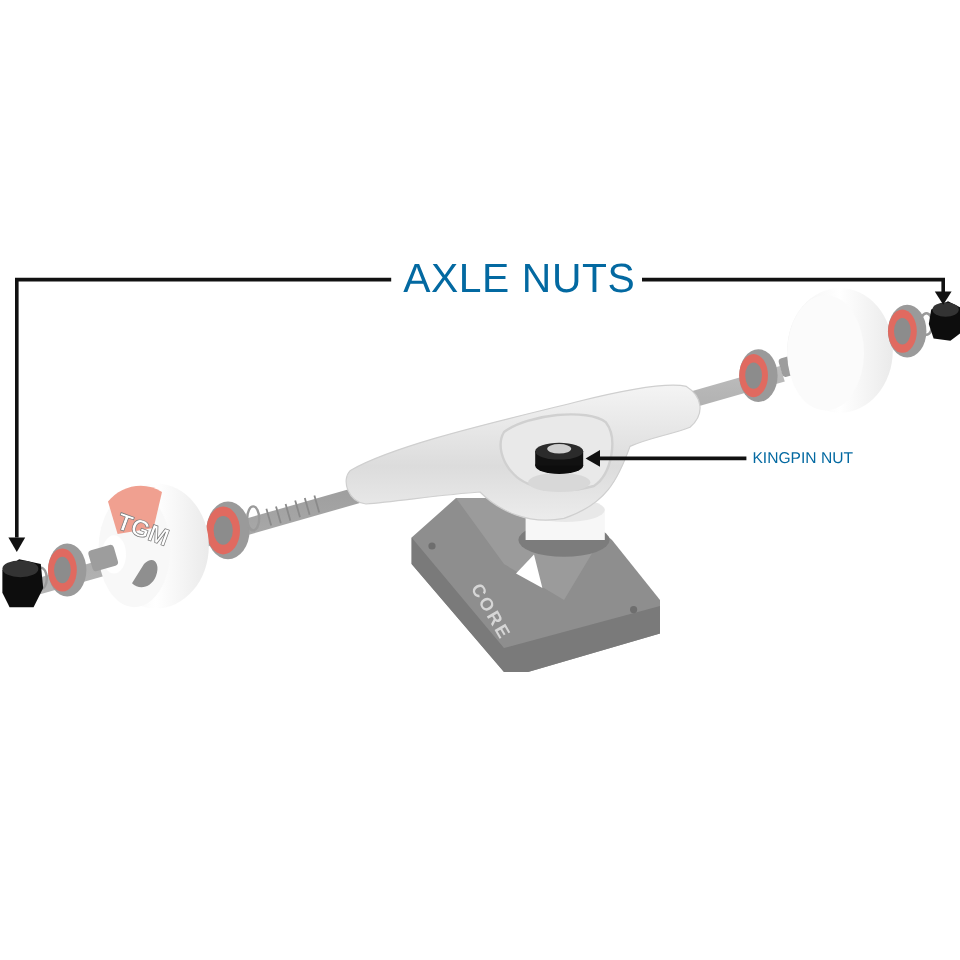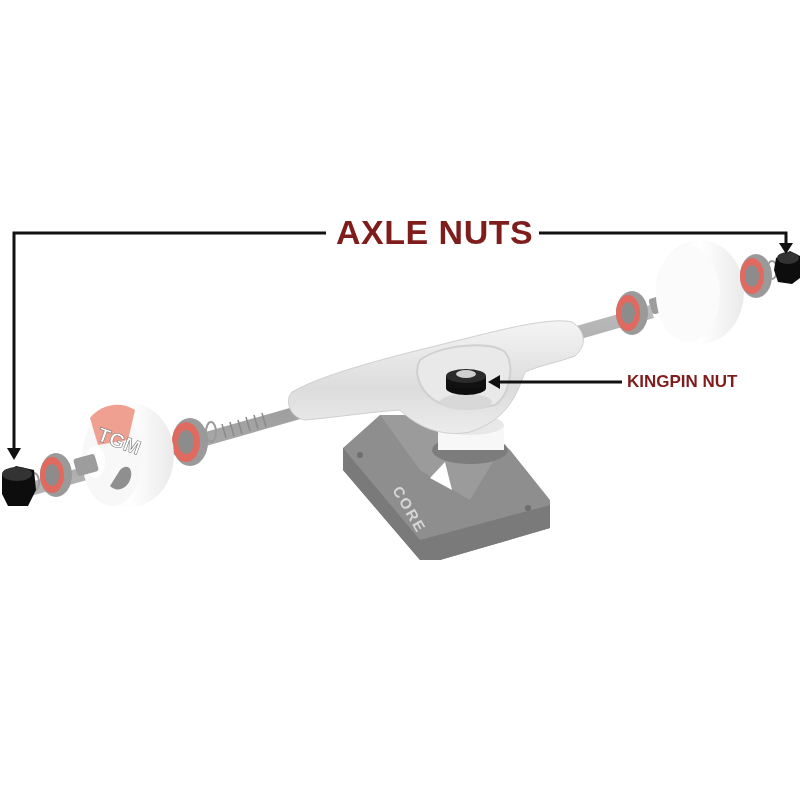--- a/index.html
+++ b/index.html
@@ -1,20 +1,20 @@
 <!DOCTYPE html>
 <html><head>
 <meta charset="utf-8">
 <style>
   html, body { margin: 0; padding: 0; background: #ffffff; }
   body { width: 800px; height: 800px; position: relative; overflow: hidden; font-family: "Liberation Sans", sans-serif; }
   #stage { position: absolute; left: 0; top: 0; width: 800px; height: 800px; }
-  .label { position: absolute; color: #7f1d1d; white-space: nowrap; background: #fff; font-weight: bold; }
+  .label { position: absolute; color: #0369a1; white-space: nowrap; background: #fff; }
   .axle-label { left: 330px; top: 210px; font-size: 34px; letter-spacing: 0.5px; padding: 0 6px; line-height: 44px; }
-  .kingpin-label { left: 625px; top: 371px; font-size: 17px; line-height: 22px; padding: 0 2px; }
+  .kingpin-label { left: 625px; top: 371px; font-size: 13px; line-height: 22px; padding: 0 2px; }
 </style>
 </head>
 <body>
 
 <div id="stage">
   <svg width="800" height="800" viewBox="0 0 800 800">
     <defs>
       <linearGradient id="hangerGrad" x1="0" y1="0" x2="0" y2="1">
         <stop offset="0" stop-color="#f4f4f4"></stop>
         <stop offset="0.6" stop-color="#dcdcdc"></stop>

